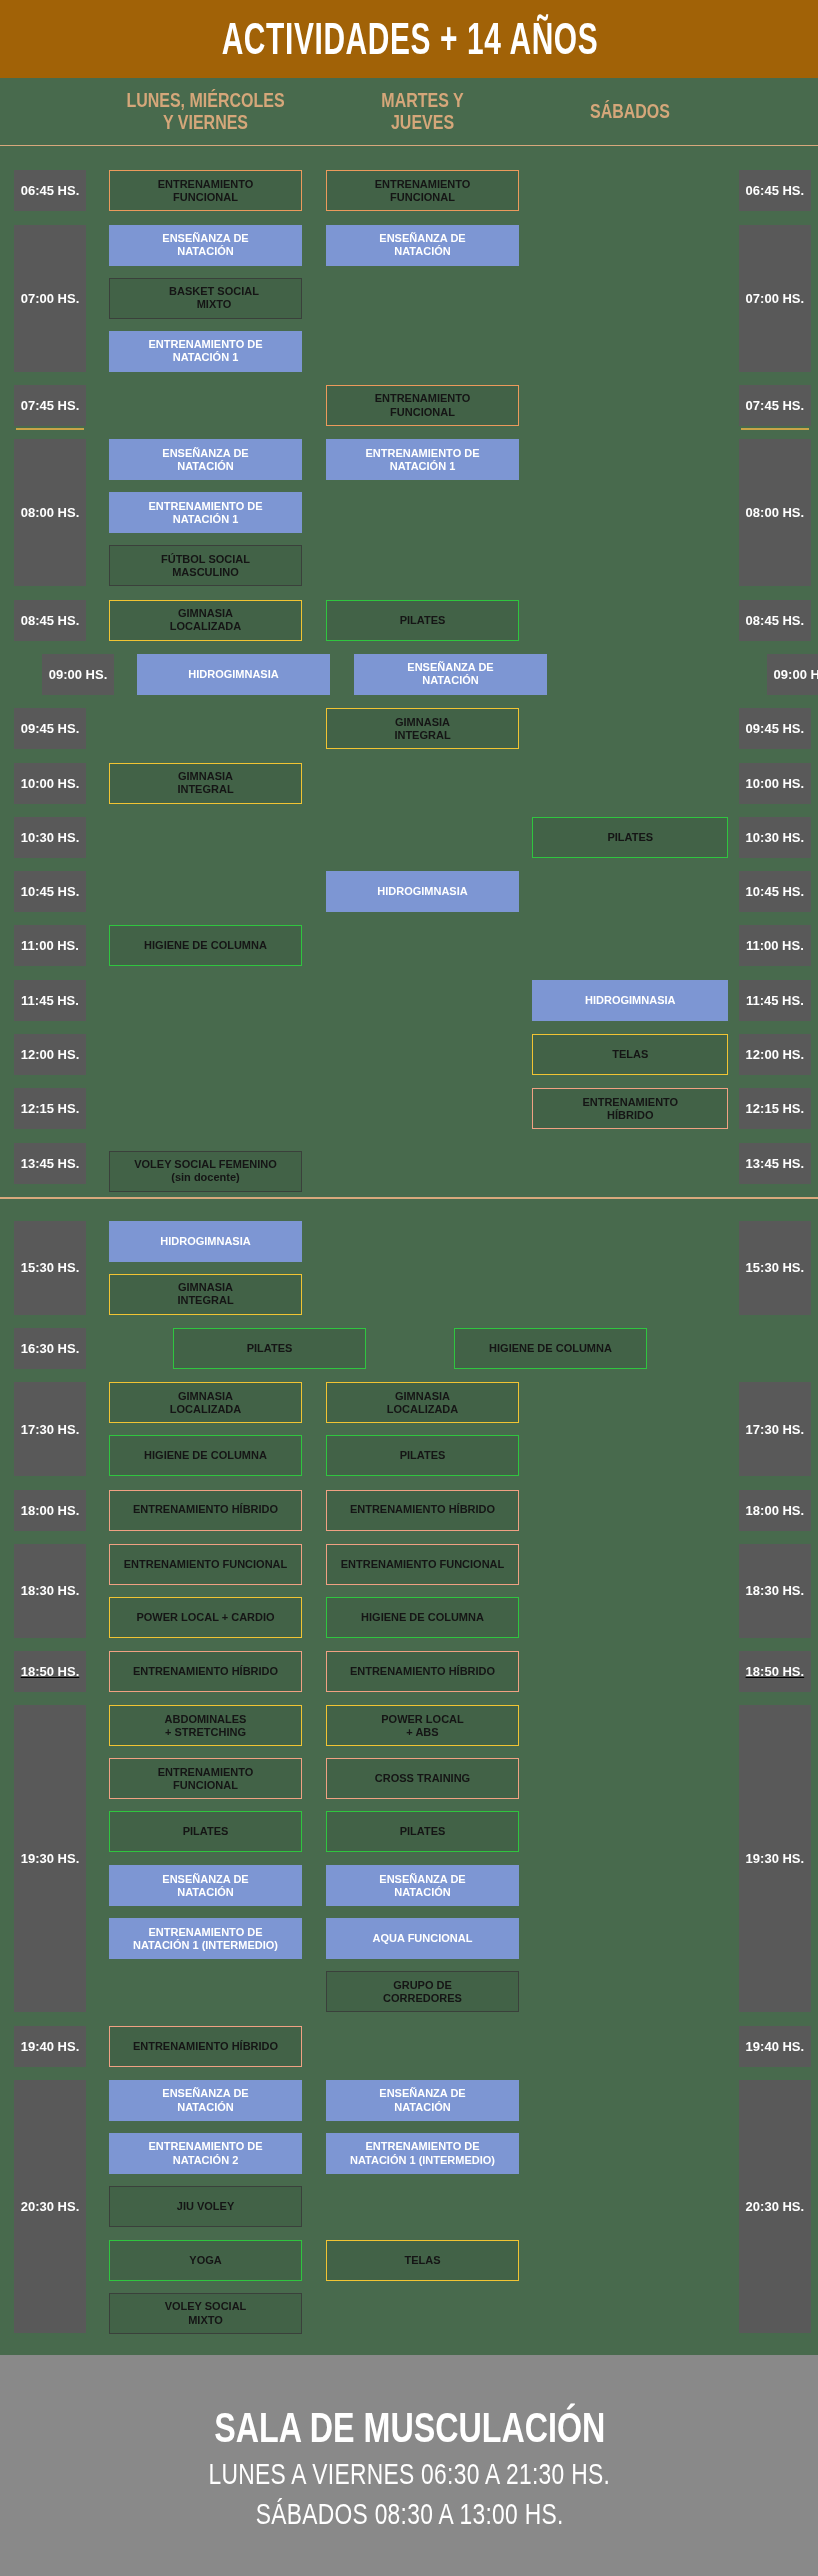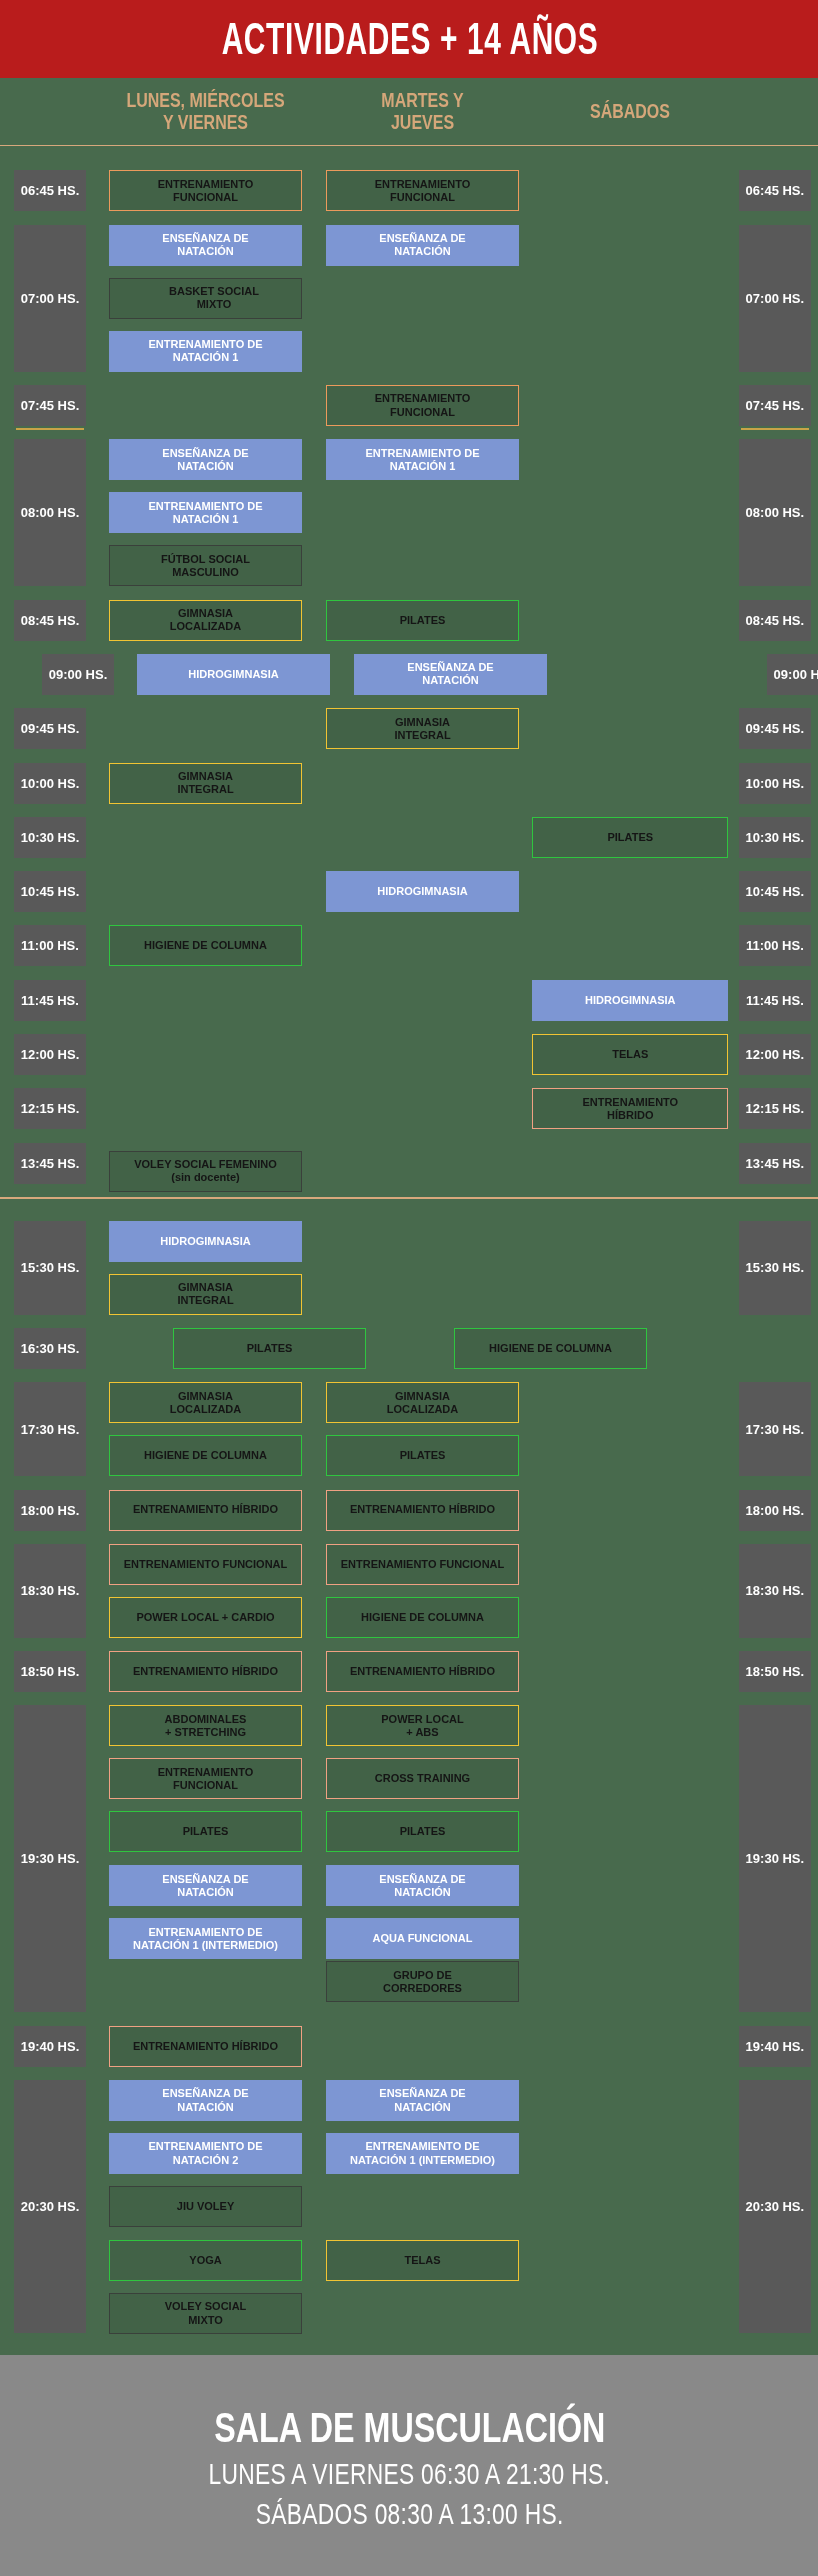--- a/index.html
+++ b/index.html
@@ -6,21 +6,21 @@
   body{
     width:819px;
     background:#486A4D;
     font-family:"Liberation Sans", sans-serif;
     -webkit-font-smoothing:antialiased;
   }
   .page{width:819px;min-height:2576px;display:flex;flex-direction:column;}
 
   
   .top-bar{
-    height:78px;background:#b91c1c;
+    height:78px;background:#a16207;
     display:flex;align-items:center;justify-content:center;
   }
   .top-bar .big{
     color:#ffffff;font-weight:bold;font-size:44px;letter-spacing:0.9px;
     transform:scaleX(.68);transform-origin:center;white-space:nowrap;
   }
 
   
   .board{flex:1;padding:0 0 8.9px 0;}
   .grid9{
@@ -323,21 +323,21 @@
             <div class="card" style="top: 0px; border-color: rgb(240, 161, 131);">ENTRENAMIENTO FUNCIONAL</div>
             <div class="card" style="top: 53px; border-color: rgb(241, 196, 51);">POWER LOCAL + CARDIO</div>
           </div>
           <div class="cell gc5">
             <div class="card" style="top: 0px; border-color: rgb(240, 161, 131);">ENTRENAMIENTO FUNCIONAL</div>
             <div class="card" style="top: 53px; border-color: rgb(47, 197, 63);">HIGIENE DE COLUMNA</div>
           </div>
           <div class="cell gc7"></div>
           <div class="timebox gc9" style="background: rgb(89, 89, 89);">18:30 HS.</div>
         </div>
-        <div class="sched-row grid9" style="height: 41px;">
+        <div class="sched-row grid9" style="height: 41px; text-decoration: underline;">
           <div class="timebox gc1" style="background: rgb(89, 89, 89);">18:50 HS.</div>
           <div class="cell gc3">
             <div class="card" style="top: 0px; border-color: rgb(240, 161, 131);">ENTRENAMIENTO HÍBRIDO</div>
           </div>
           <div class="cell gc5">
             <div class="card" style="top: 0px; border-color: rgb(240, 161, 131);">ENTRENAMIENTO HÍBRIDO</div>
           </div>
           <div class="cell gc7"></div>
           <div class="timebox gc9" style="background: rgb(89, 89, 89);">18:50 HS.</div>
         </div>
@@ -355,21 +355,21 @@
 NATACIÓN 1 (INTERMEDIO)</div>
           </div>
           <div class="cell gc5">
             <div class="card" style="top: 0px; border-color: rgb(241, 196, 51);">POWER LOCAL
 + ABS</div>
             <div class="card" style="top: 53px; border-color: rgb(240, 161, 131);">CROSS TRAINING</div>
             <div class="card" style="top: 106px; border-color: rgb(47, 197, 63);">PILATES</div>
             <div class="card blue" style="top: 160px; background: rgb(125, 150, 211);">ENSEÑANZA DE
 NATACIÓN</div>
             <div class="card blue" style="top: 213px; background: rgb(125, 150, 211);">AQUA FUNCIONAL</div>
-            <div class="card" style="top: 256px; border-color: rgb(58, 64, 59);">GRUPO DE
+            <div class="card" style="top: 266px; border-color: rgb(58, 64, 59);">GRUPO DE
 CORREDORES</div>
           </div>
           <div class="cell gc7"></div>
           <div class="timebox gc9" style="background: rgb(89, 89, 89);">19:30 HS.</div>
         </div>
         <div class="sched-row grid9" style="height: 41px;">
           <div class="timebox gc1" style="background: rgb(89, 89, 89);">19:40 HS.</div>
           <div class="cell gc3">
             <div class="card" style="top: 0px; border-color: rgb(240, 161, 131);">ENTRENAMIENTO HÍBRIDO</div>
           </div>

